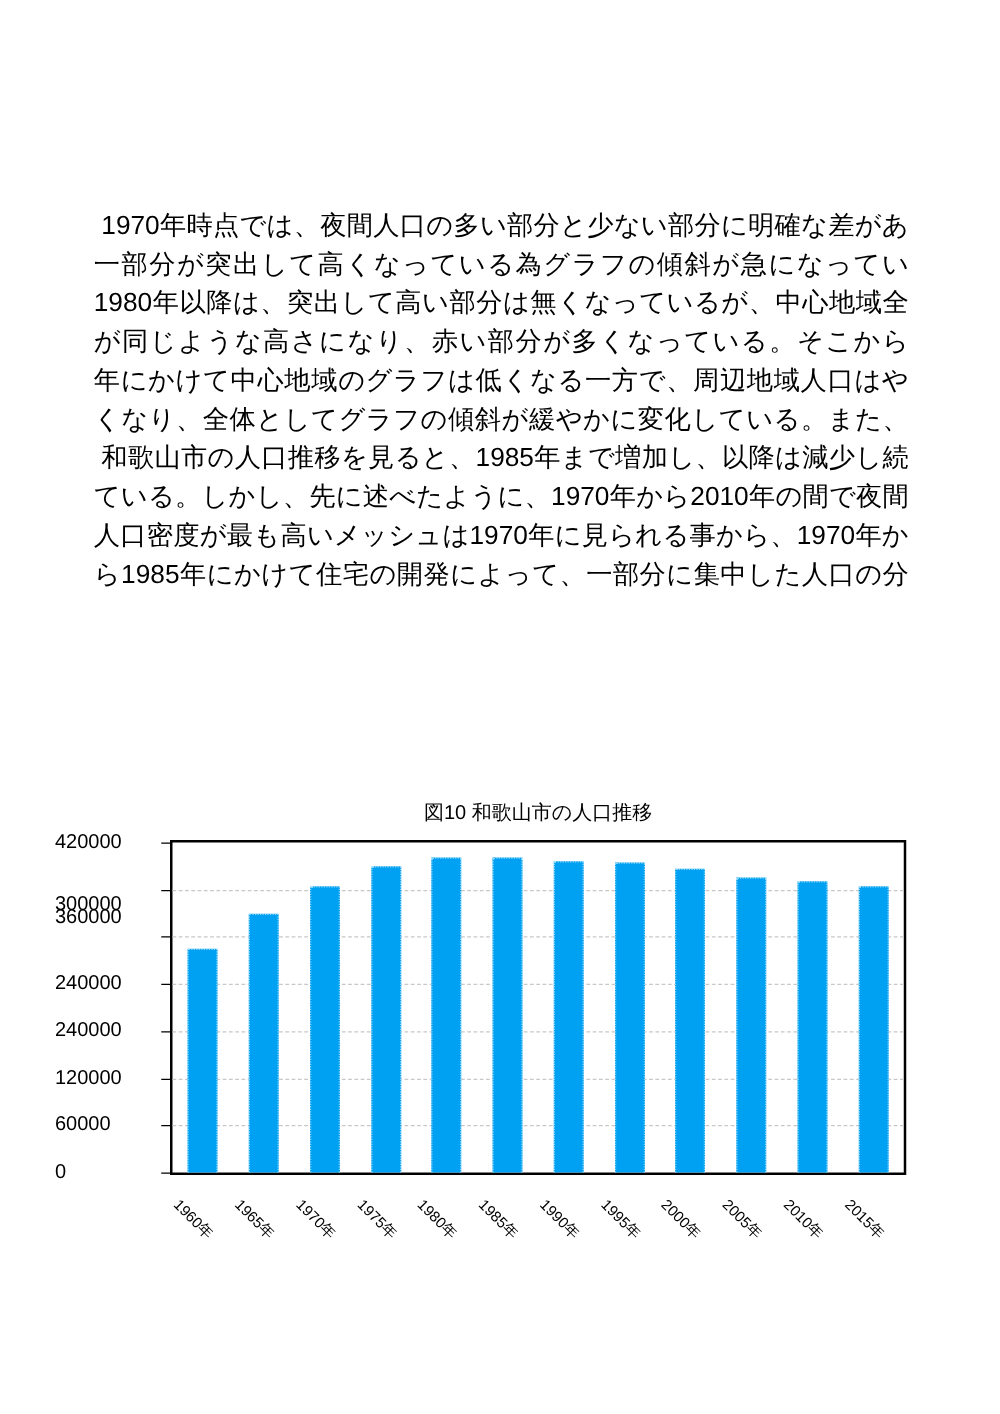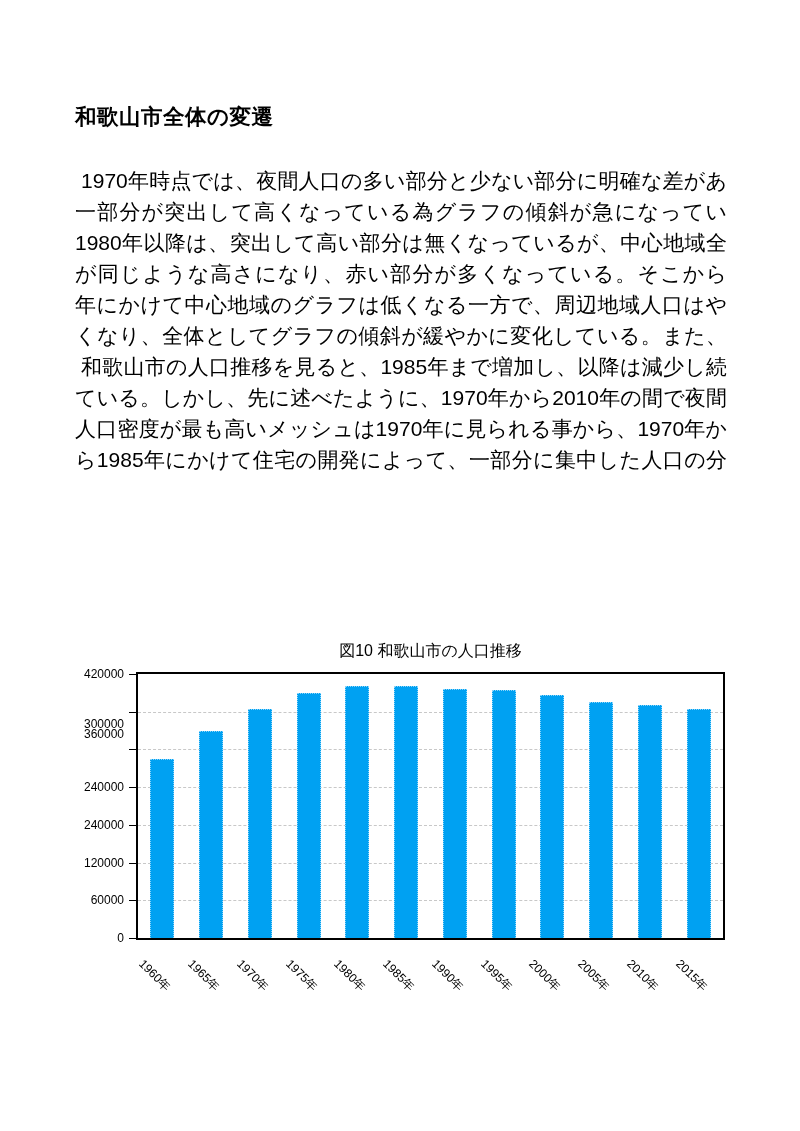--- a/index.html
+++ b/index.html
@@ -76,22 +76,22 @@
     bottom: 0;
     width: 24px;
     box-sizing: border-box;
     border: 1px dotted rgba(255,255,255,0.55);
     border-bottom: none;
   }
   .ylab {
     position: absolute;
     width: 80px;
     left: 44px;
-    text-align: right;
-    font-size: 12px;
+    text-align: left;
+    font-size: 16px;
     line-height: 14px;
   }
   .ytick {
     position: absolute;
     left: 129px;
     width: 7px;
     height: 1px;
     background: #000000;
   }
   .xlab-anchor {
@@ -107,21 +107,20 @@
     line-height: 13px;
     white-space: nowrap;
     transform-origin: 0 0;
     transform: rotate(45deg) translateX(-50%);
   }
 </style>
 </head>
 <body>
 
 <div class="page">
-  <h1 class="doc-heading">和歌山市全体の変遷</h1>
 
   <div class="doc-body">
       <div class="line"> 1970年時点では、夜間人口の多い部分と少ない部分に明確な差があり、</div>
       <div class="line">一部分が突出して高くなっている為グラフの傾斜が急になっている。</div>
       <div class="line">1980年以降は、突出して高い部分は無くなっているが、中心地域全体</div>
       <div class="line">が同じような高さになり、赤い部分が多くなっている。そこから2010</div>
       <div class="line">年にかけて中心地域のグラフは低くなる一方で、周辺地域人口はやや高</div>
       <div class="line">くなり、全体としてグラフの傾斜が緩やかに変化している。また、周辺</div>
       <div class="line"> 和歌山市の人口推移を見ると、1985年まで増加し、以降は減少し続け</div>
       <div class="line">ている。しかし、先に述べたように、1970年から2010年の間で夜間</div>

